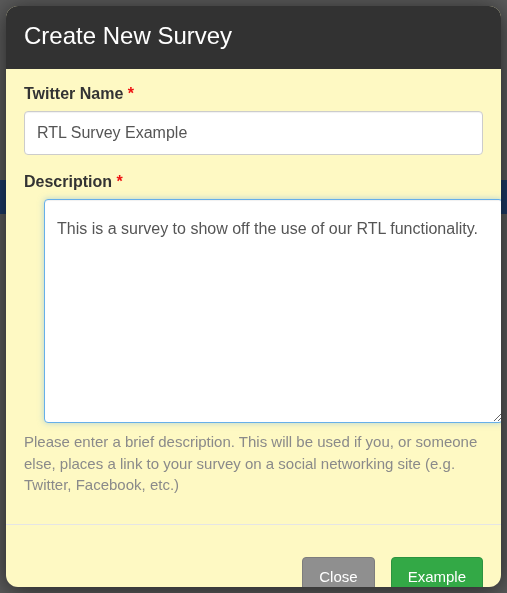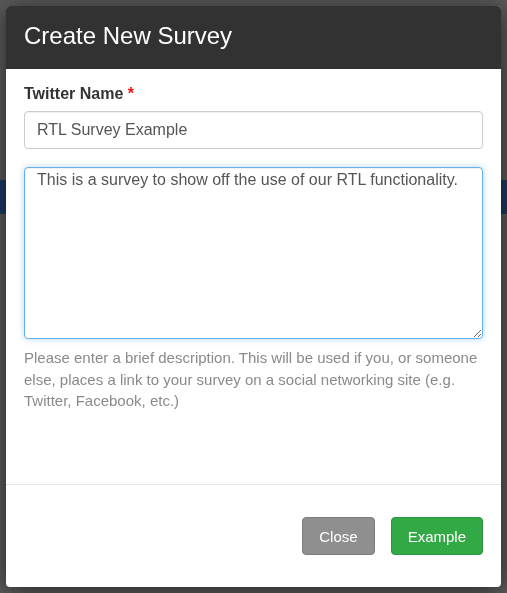--- a/index.html
+++ b/index.html
@@ -13,22 +13,22 @@
   .backdrop-strip {
     position: absolute;
     left: 0; right: 0;
     top: 180px;
     height: 34px;
     background: #1d3a66;
   }
   .modal {
     position: absolute;
     top: 6px; left: 6px; right: 6px; bottom: 6px;
-    background: #ffffff;
-    border-radius: 4px;
+    background: #fef9c3;
+    border-radius: 12px;
     box-shadow: 0 3px 25px rgba(0,0,0,0.6);
     display: flex;
     flex-direction: column;
     overflow: hidden;
   }
   .modal-header {
     background: #323232;
     color: #ffffff;
     padding: 16px 18px 18px 18px;
   }
@@ -45,43 +45,44 @@
   .form-group { margin-bottom: 18px; }
   .label-row {
     font-size: 16px;
     font-weight: 700;
     color: #333;
     margin-bottom: 8px;
   }
   .req { color: #e11; font-weight: 700; }
   .text-input {
     width: 100%;
-    height: 38px;
+    height: 44px;
     border: 1px solid #ccc;
     border-radius: 4px;
     padding: 6px 12px;
     font-size: 16px;
     color: #555;
     background: #fff;
     box-shadow: inset 0 1px 1px rgba(0,0,0,0.06);
   }
   .textarea-input {
     width: 100%;
-    height: 172px;
+    height: 224px;
     border: 1px solid #66afe9;
     border-radius: 4px;
-    padding: 0 12px;
+    padding: 17px 12px;
     font-size: 16px;
     line-height: 1.5;
     color: #555;
     background: #fff;
     resize: both;
     font-family: inherit;
     outline: none;
     box-shadow: inset 0 1px 1px rgba(0,0,0,0.06), 0 0 6px rgba(102,175,233,0.5);
+    margin-left: 20px;
   }
   .help-text {
     margin-top: 4px;
     font-size: 15px;
     line-height: 1.45;
     color: #8a8a8a;
   }
   .required-note {
     margin-top: 20px;
     font-size: 16px;
@@ -132,20 +133,24 @@
 
     <div class="form-group">
       <div class="label-row">
         <span>Twitter Name</span>
         <span class="req">*</span>
       </div>
       <input type="text" class="text-input" value="RTL Survey Example" style="">
     </div>
 
     <div class="form-group">
+      <div class="label-row">
+        <span>Description</span>
+        <span class="req">*</span>
+      </div>
       <textarea class="textarea-input" style="">This is a survey to show off the use of our RTL functionality.</textarea>
       <div class="help-text">Please enter a brief description. This will be used if you, or someone else, places a link to your survey on a social networking site (e.g. Twitter, Facebook, etc.)</div>
     </div>
 
 
   </div>
 
   <div class="modal-footer">
     <button class="btn btn-default">Close</button>
     <button class="btn btn-success">Example</button>

